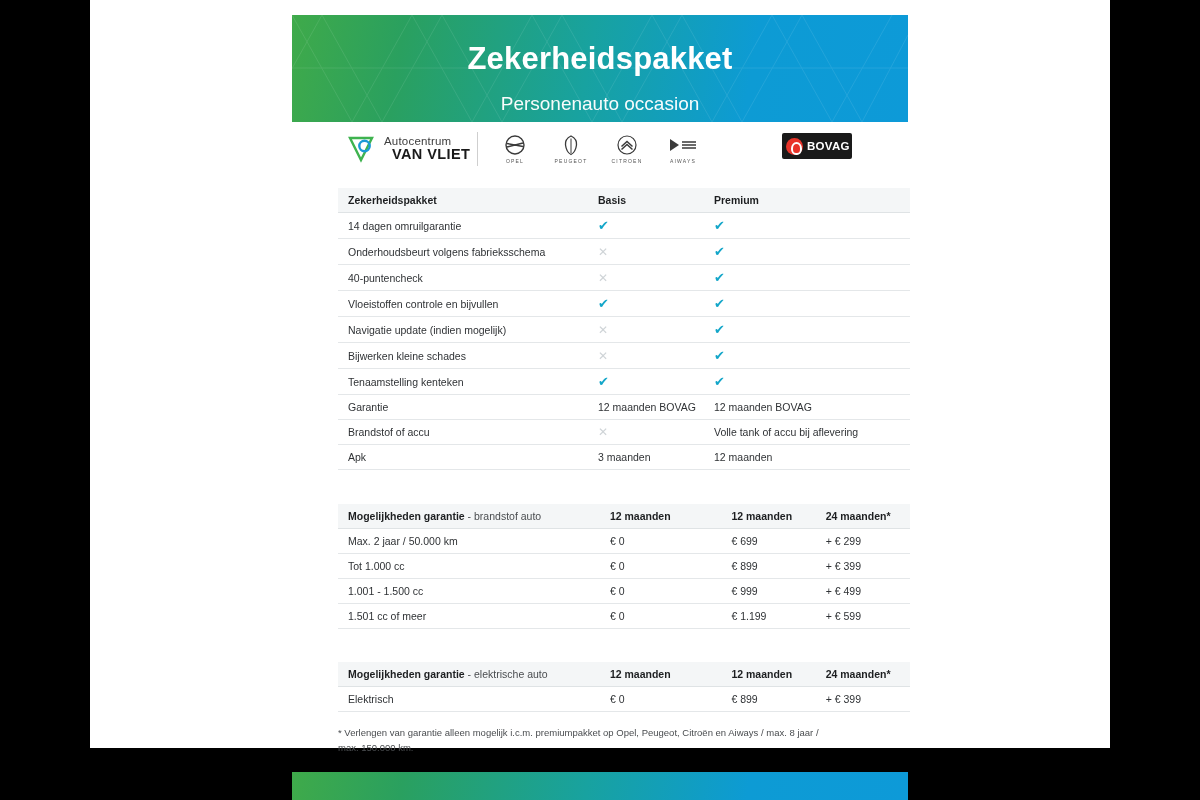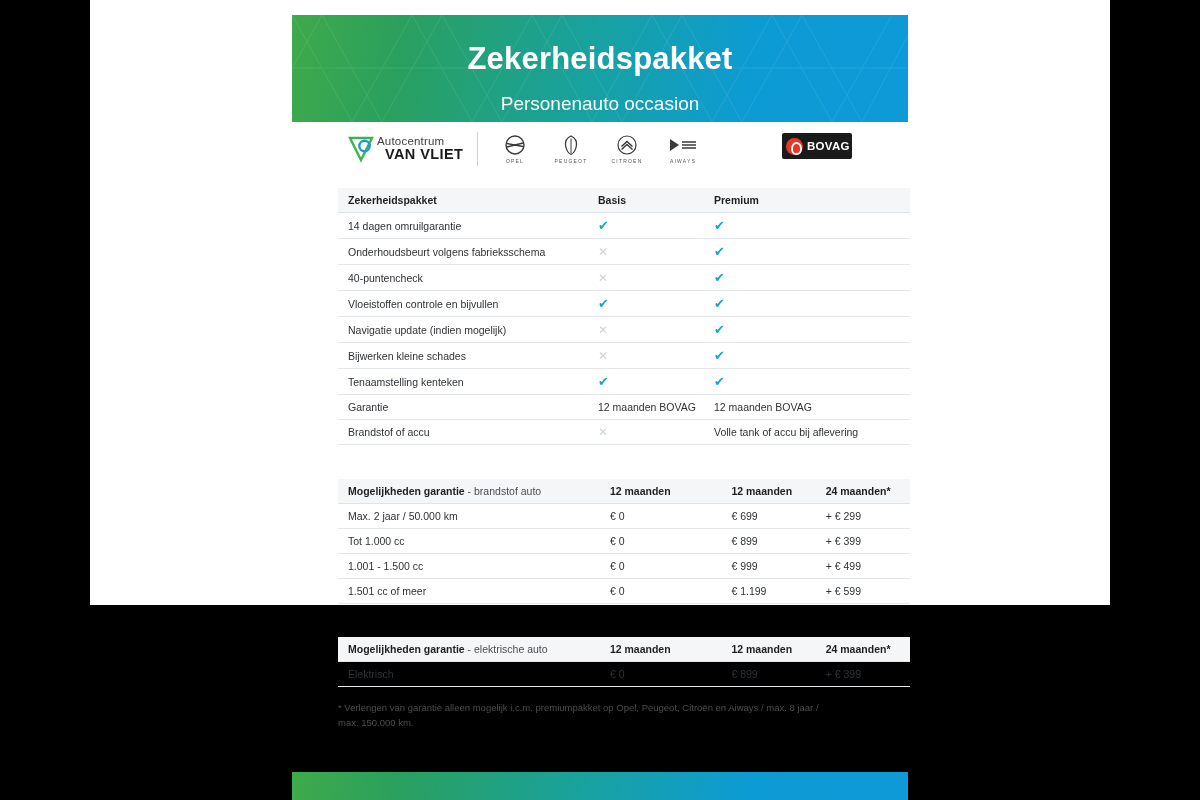--- a/index.html
+++ b/index.html
@@ -6,21 +6,21 @@
   html, body {
     margin: 0; padding: 0;
     width: 1200px; height: 800px;
     background: #000;
     font-family: "Liberation Sans", sans-serif;
     overflow: hidden;
   }
   .page {
     position: absolute;
     left: 90px; top: 0;
-    width: 1020px; height: 605px;
+    width: 1020px; height: 748px;
     background: #ffffff;
   }
   
   .banner {
     position: absolute;
     left: 202px; top: 15px;
     width: 616px; height: 107px;
     background: linear-gradient(100deg, #3faa4a 0%, #2aa05f 18%, #18a2a0 48%, #0d9bd4 74%, #0d9ad8 100%);
     overflow: hidden;
   }
@@ -53,21 +53,21 @@
     background: linear-gradient(100deg, #3faa4a 0%, #2aa05f 18%, #18a2a0 48%, #0d9bd4 74%, #0d9ad8 100%);
   }
   
   .logo-row {
     position: absolute;
     left: 202px; top: 130px;
     width: 616px; height: 46px;
   }
   .brand-logo {
     position: absolute; left: 55px; top: 4px;
-    display: flex; align-items: center; 
+    display: flex; align-items: center; gap: 7px;
   }
   .brand-mark {
     width: 30px; height: 30px;
     position: relative;
   }
   .brand-text {
     line-height: 1.05;
   }
   .brand-text .l1 {
     font-size: 11.5px; color: #3d3d3d; letter-spacing: .2px;
@@ -299,20 +299,25 @@
           <tr>
               <td>Garantie</td>
               <td>12 maanden BOVAG</td>
               <td>12 maanden BOVAG</td>
             </tr>
           <tr>
               <td>Brandstof of accu</td>
               <td><span class="cross">✕</span></td>
               <td>Volle tank of accu bij aflevering</td>
             </tr>
+          <tr>
+              <td>Apk</td>
+              <td>3 maanden</td>
+              <td>12 maanden</td>
+            </tr>
           <tr class="gap-row">
               <td></td>
               <td></td>
               <td></td>
             </tr>
         </tbody>
       </table>
     </div>
 
     <div class="spacer"></div>

